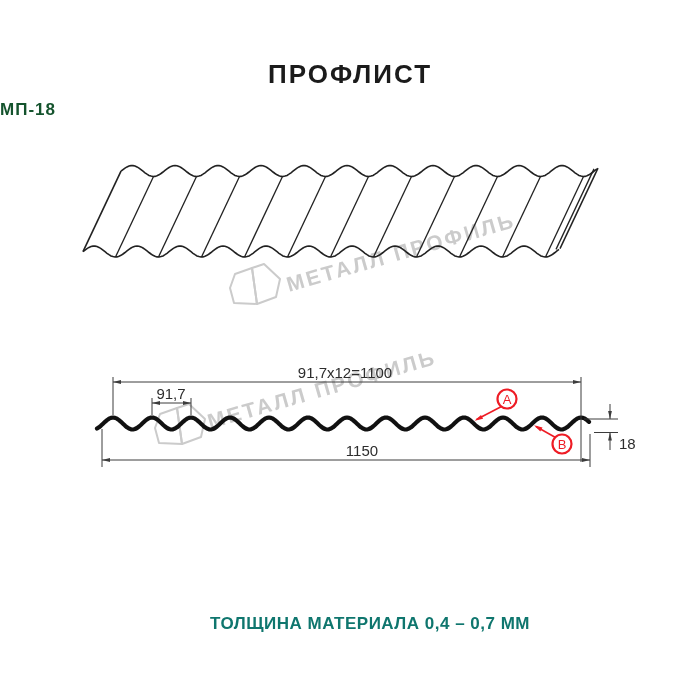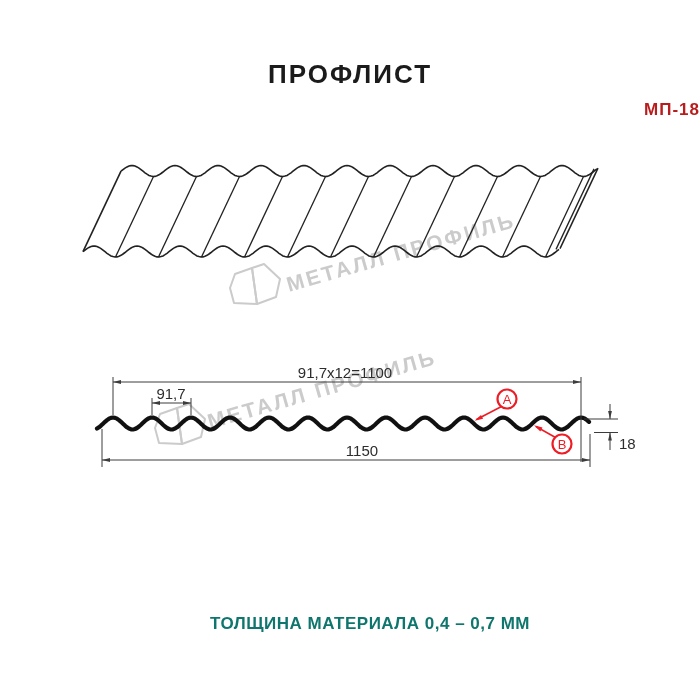--- a/index.html
+++ b/index.html
@@ -13,22 +13,22 @@
   html,body{margin:0;padding:0;}
   body{
     width:700px;height:700px;background:#ffffff;position:relative;overflow:hidden;
     font-family:"Liberation Sans", sans-serif;
   }
   .page-title{
     position:absolute;left:0;top:59px;width:700px;text-align:center;
     font-size:26px;font-weight:700;letter-spacing:2px;color:var(--text);
   }
   .page-subtitle{
-    position:absolute;left:0;top:100px;width:700px;text-align:right;
-    font-size:17px;font-weight:600;letter-spacing:1px;color:#b91c1c;
+    position:absolute;left:0;top:100px;width:700px;text-align:left;
+    font-size:17px;font-weight:600;letter-spacing:1px;color:#14532d;
   }
   .thickness-note{
     position:absolute;left:0;top:614px;width:700px;text-align:center;
     font-size:17px;font-weight:600;letter-spacing:0.5px;color:#0f766e;padding-left:20px;
   }
   svg{position:absolute;left:0;top:0;}
   .ink{stroke:var(--ink);fill:none;}
   .dimline{stroke:var(--dim);stroke-width:1;fill:none;}
   .dimarrow{fill:var(--dim);stroke:none;}
   .dimlabel{font-size:15px;fill:var(--dim-text);}

